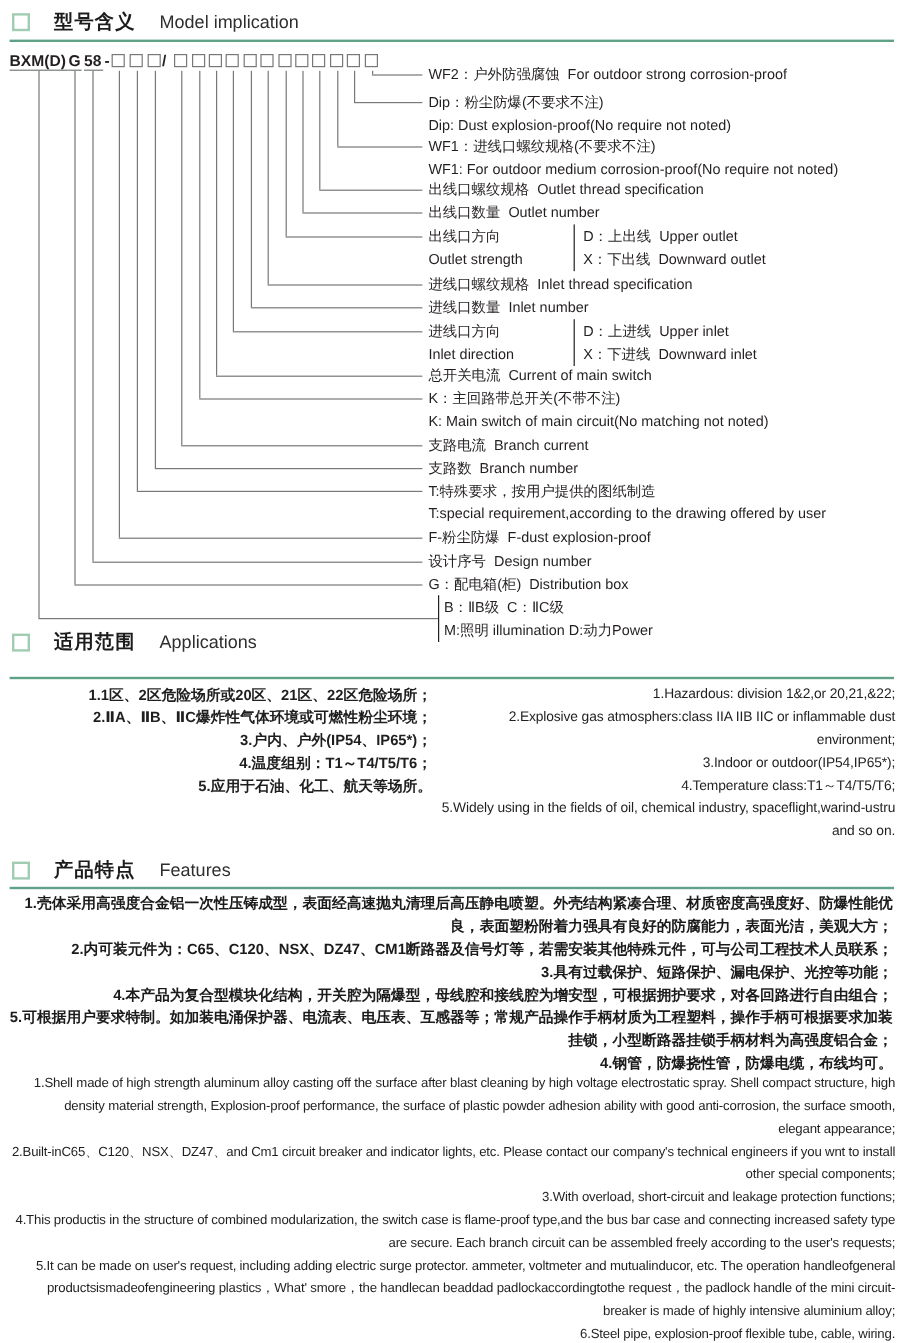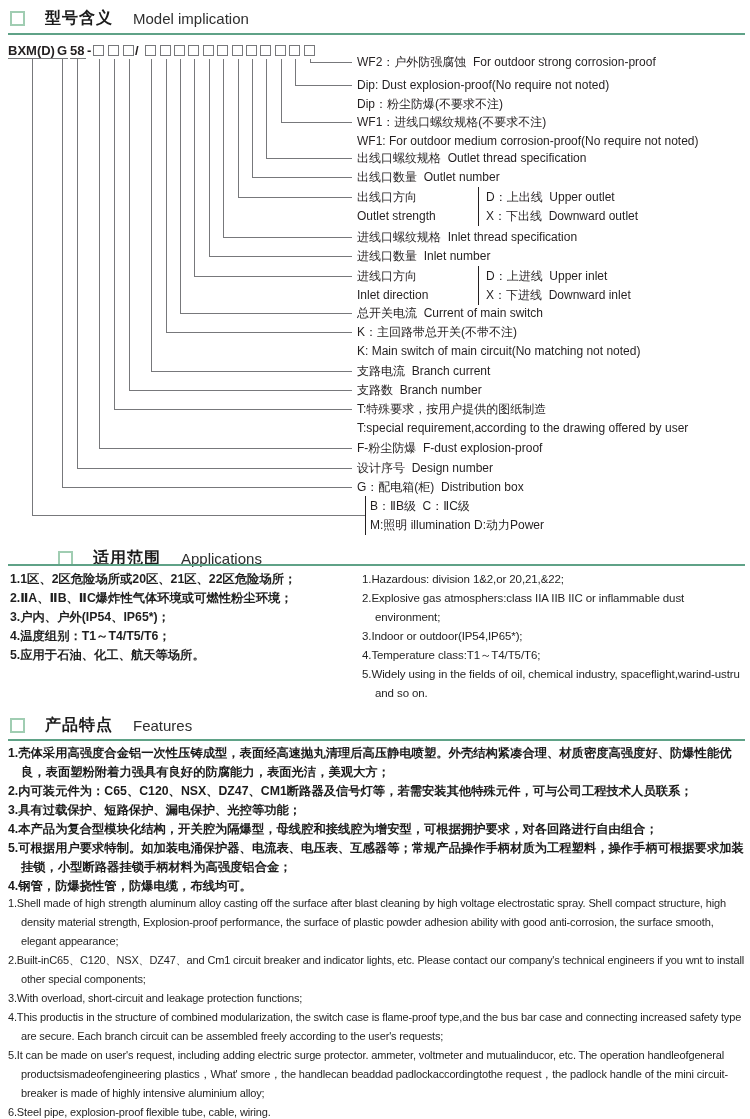--- a/index.html
+++ b/index.html
@@ -4,27 +4,27 @@
 <style>
   html,body{margin:0;padding:0;background:#ffffff;}
   .page{position:relative;width:750px;height:1119px;background:#ffffff;overflow:hidden;
         font-family:"Liberation Sans","DejaVu Sans",sans-serif;color:#231f20;}
   .sec-head{position:absolute;left:10px;display:flex;align-items:center;gap:20px;white-space:nowrap;}
   .sq{width:11px;height:11px;border:2px solid #a0cdb2;background:#fff;flex:none;}
   .t-cn{font-weight:bold;font-size:16px;color:#1c1c1c;letter-spacing:1px;}
   .t-en{font-size:15px;color:#2e2e2e;}
   .sec-rule{position:absolute;left:8px;right:5px;height:2px;background:#5fa287;}
   #head1{top:8px;} #rule1{top:33px;}
-  #head2{top:548px;margin-left:48px;} #rule2{top:564px;}
+  #head2{top:525px;} #rule2{top:564px;}
   #head3{top:715px;} #rule3{top:739px;}
   .diagram{position:absolute;left:0;top:40px;width:737px;height:502px;}
   .app-col{position:absolute;top:570px;line-height:19px;color:#1f1f1f;}
   .app-cn{left:10px;width:350px;font-size:12.3px;font-weight:bold;}
   .app-en{left:362px;width:384px;font-size:11.5px;letter-spacing:-0.1px;}
-  .hang{padding-left:13px;text-indent:-13px;}
+  .hang{padding-left:13px;text-indent:-13px;text-align:right;}
   .features-cn{position:absolute;left:8px;width:736px;top:744px;font-size:12.3px;line-height:19px;font-weight:bold;color:#1b1b1b;}
   .features-en{position:absolute;left:8px;width:738px;top:894px;font-size:11px;letter-spacing:-0.15px;line-height:19px;color:#1f1f1f;}
 </style>
 </head>
 <body>
 
 <div class="page">
 
   <div class="sec-head" id="head1">
     <span class="sq"></span>
@@ -84,21 +84,21 @@
       <div style="position: absolute; left: 252px; top: 137px; width: 100px; height: 1px; background: rgb(119, 120, 123);"></div>
       <div style="position: absolute; left: 266px; top: 19px; width: 1px; height: 99px; background: rgb(119, 120, 123);"></div>
       <div style="position: absolute; left: 266px; top: 118px; width: 86px; height: 1px; background: rgb(119, 120, 123);"></div>
       <div style="position: absolute; left: 281px; top: 19px; width: 1px; height: 63px; background: rgb(119, 120, 123);"></div>
       <div style="position: absolute; left: 281px; top: 82px; width: 71px; height: 1px; background: rgb(119, 120, 123);"></div>
       <div style="position: absolute; left: 295px; top: 19px; width: 1px; height: 26px; background: rgb(119, 120, 123);"></div>
       <div style="position: absolute; left: 295px; top: 45px; width: 57px; height: 1px; background: rgb(119, 120, 123);"></div>
       <div style="position: absolute; left: 310px; top: 19px; width: 1px; height: 3px; background: rgb(119, 120, 123);"></div>
       <div style="position: absolute; left: 310px; top: 22px; width: 42px; height: 1px; background: rgb(119, 120, 123);"></div>
       <div style="position: absolute; font-family: &quot;Liberation Sans&quot;, &quot;DejaVu Sans&quot;, sans-serif; font-size: 12px; line-height: 19px; white-space: pre; color: rgb(35, 31, 32); left: 357px; top: 13px;"><div>WF2：户外防强腐蚀  For outdoor strong corrosion-proof</div></div>
-      <div style="position: absolute; font-family: &quot;Liberation Sans&quot;, &quot;DejaVu Sans&quot;, sans-serif; font-size: 12px; line-height: 19px; white-space: pre; color: rgb(35, 31, 32); left: 357px; top: 36px;"><div>Dip: Dust explosion-proof(No require not noted)</div><div>Dip：粉尘防爆(不要求不注)</div></div>
+      <div style="position: absolute; font-family: &quot;Liberation Sans&quot;, &quot;DejaVu Sans&quot;, sans-serif; font-size: 12px; line-height: 19px; white-space: pre; color: rgb(35, 31, 32); left: 357px; top: 36px;"><div>Dip：粉尘防爆(不要求不注)</div><div>Dip: Dust explosion-proof(No require not noted)</div></div>
       <div style="position: absolute; font-family: &quot;Liberation Sans&quot;, &quot;DejaVu Sans&quot;, sans-serif; font-size: 12px; line-height: 19px; white-space: pre; color: rgb(35, 31, 32); left: 357px; top: 73px;"><div>WF1：进线口螺纹规格(不要求不注)</div><div>WF1: For outdoor medium corrosion-proof(No require not noted)</div></div>
       <div style="position: absolute; font-family: &quot;Liberation Sans&quot;, &quot;DejaVu Sans&quot;, sans-serif; font-size: 12px; line-height: 19px; white-space: pre; color: rgb(35, 31, 32); left: 357px; top: 109px;"><div>出线口螺纹规格  Outlet thread specification</div></div>
       <div style="position: absolute; font-family: &quot;Liberation Sans&quot;, &quot;DejaVu Sans&quot;, sans-serif; font-size: 12px; line-height: 19px; white-space: pre; color: rgb(35, 31, 32); left: 357px; top: 128px;"><div>出线口数量  Outlet number</div></div>
       <div style="position: absolute; font-family: &quot;Liberation Sans&quot;, &quot;DejaVu Sans&quot;, sans-serif; font-size: 12px; line-height: 19px; white-space: pre; color: rgb(35, 31, 32); left: 357px; top: 148px;"><div>出线口方向</div><div>Outlet strength</div></div>
       <div style="position: absolute; left: 478px; top: 147px; width: 1px; height: 39px; background: rgb(35, 31, 32);"></div>
       <div style="position: absolute; font-family: &quot;Liberation Sans&quot;, &quot;DejaVu Sans&quot;, sans-serif; font-size: 12px; line-height: 19px; white-space: pre; color: rgb(35, 31, 32); left: 486px; top: 148px;"><div>D：上出线  Upper outlet</div><div>X：下出线  Downward outlet</div></div>
       <div style="position: absolute; font-family: &quot;Liberation Sans&quot;, &quot;DejaVu Sans&quot;, sans-serif; font-size: 12px; line-height: 19px; white-space: pre; color: rgb(35, 31, 32); left: 357px; top: 188px;"><div>进线口螺纹规格  Inlet thread specification</div></div>
       <div style="position: absolute; font-family: &quot;Liberation Sans&quot;, &quot;DejaVu Sans&quot;, sans-serif; font-size: 12px; line-height: 19px; white-space: pre; color: rgb(35, 31, 32); left: 357px; top: 207px;"><div>进线口数量  Inlet number</div></div>
       <div style="position: absolute; font-family: &quot;Liberation Sans&quot;, &quot;DejaVu Sans&quot;, sans-serif; font-size: 12px; line-height: 19px; white-space: pre; color: rgb(35, 31, 32); left: 357px; top: 227px;"><div>进线口方向</div><div>Inlet direction</div></div>
       <div style="position: absolute; left: 478px; top: 226px; width: 1px; height: 39px; background: rgb(35, 31, 32);"></div>

